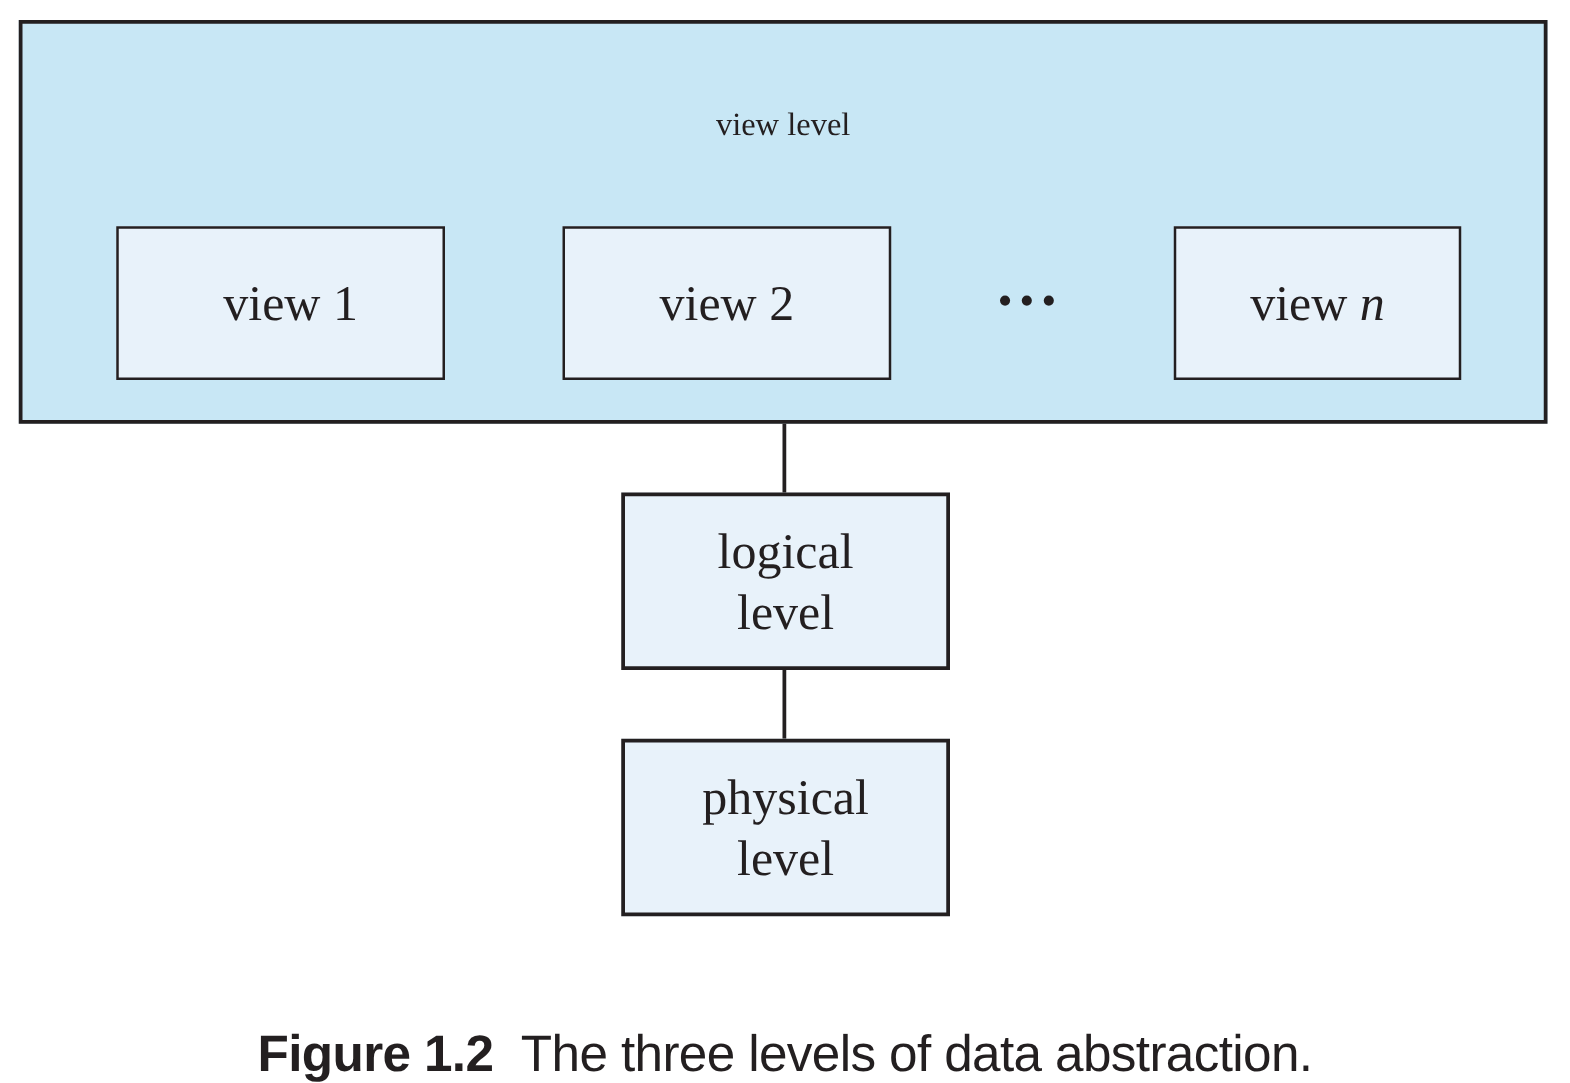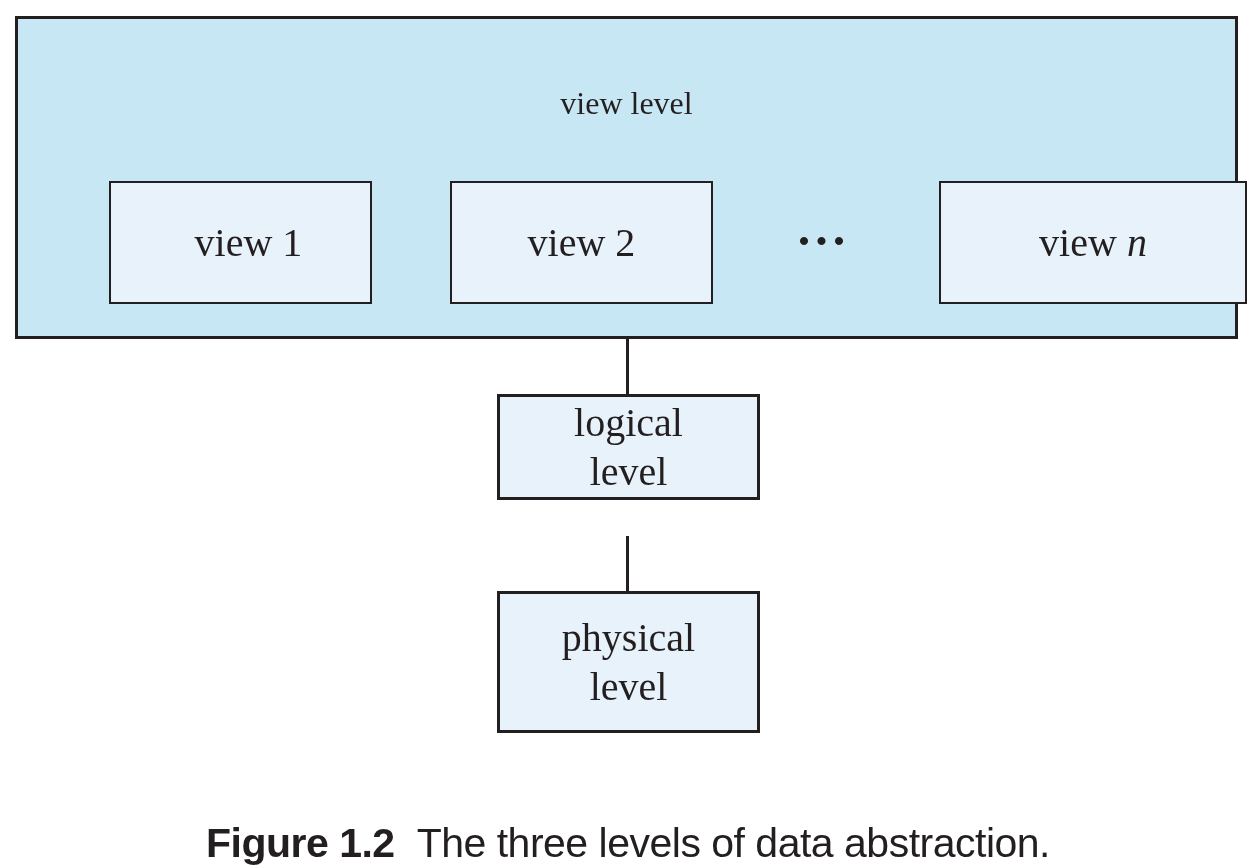--- a/index.html
+++ b/index.html
@@ -27,41 +27,41 @@
     box-sizing: border-box;
     background: var(--outer-box-fill, #c8e7f5);
     border: 3px solid var(--ink, #231f20);
   }
   .outer-title {
     position: absolute;
     left: 0;
     right: 0;
     top: 68px;
     text-align: center;
-    font-size: 32px;
+    font-size: 26px;
     line-height: 1;
   }
 
   
   .view-box {
     position: absolute;
     top: 162px;
     width: 263px;
     height: 123px;
     box-sizing: border-box;
     background: var(--inner-box-fill, #e8f2fa);
     border: 2.5px solid var(--ink, #231f20);
     display: flex;
     align-items: center;
     justify-content: center;
     font-size: 40px;
   }
-  .view-box-1 { left: 91px; padding-left: 16px; }
+  .view-box-1 { left: 75px; padding-left: 16px; }
   .view-box-2 { left: 432px; }
-  .view-box-n { left: 921px; width: 308px; }
+  .view-box-n { left: 921px; width: 230px; }
   .view-box .var { font-style: italic; }
 
   
   .ellipsis {
     position: absolute;
     left: 757px;
     top: 198px;
     width: 100px;
     text-align: center;
     font-size: 30px;
@@ -90,21 +90,21 @@
     background: var(--inner-box-fill, #e8f2fa);
     border: 3px solid var(--ink, #231f20);
     display: flex;
     flex-direction: column;
     align-items: center;
     justify-content: center;
     font-size: 40px;
     line-height: 1.23;
     text-align: center;
   }
-  .level-box-logical  { top: 394px; height: 106px; }
+  .level-box-logical  { top: 394px; height: 142px; }
   .level-box-physical { top: 591px; height: 142px; text-align: right; }
 
   
   .caption {
     position: absolute;
     left: 0;
     right: 0;
     top: 799px;
     text-align: center;
     font-family: "Liberation Sans", sans-serif;

